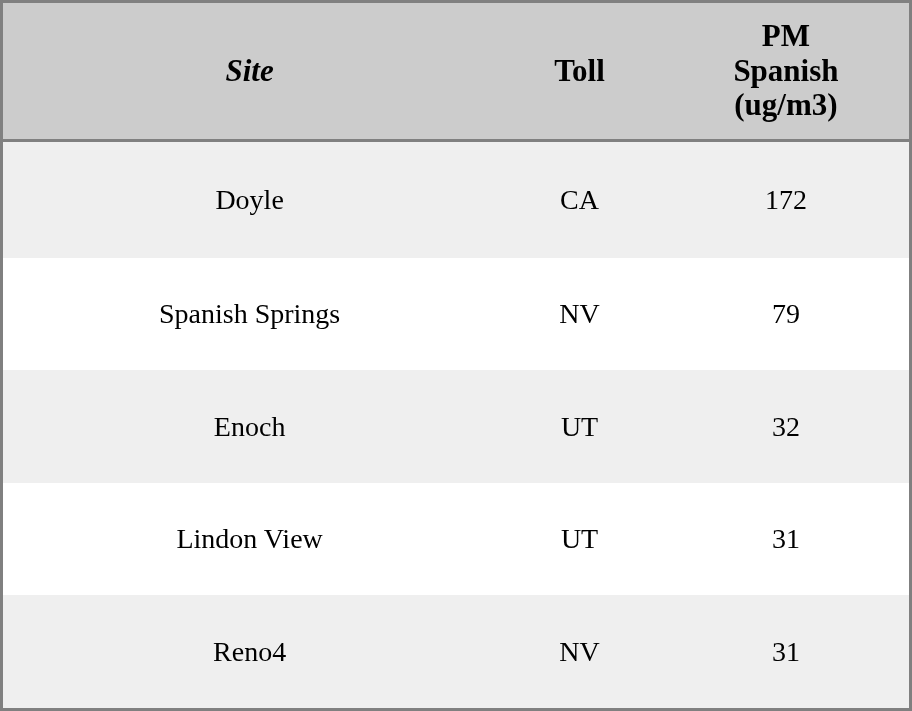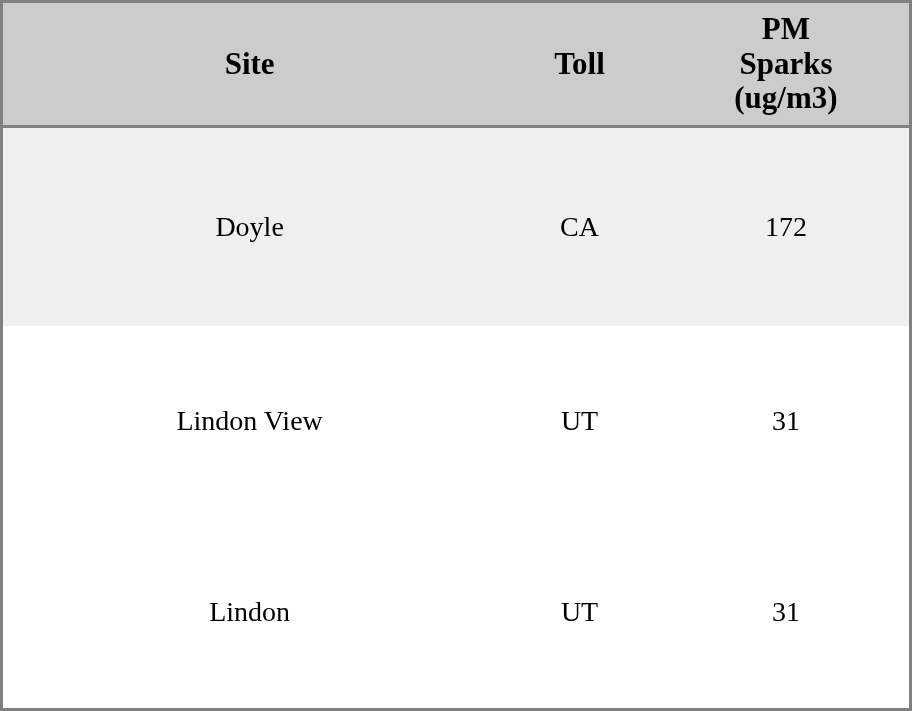--- a/index.html
+++ b/index.html
@@ -28,24 +28,24 @@
   }
   thead th {
     background: #cccccc;
     color: #000000;
     font-family: "Liberation Serif", serif;
     font-weight: bold;
     font-size: 31px;
     line-height: 1.12;
     text-align: center;
     vertical-align: middle;
-    padding: 9px 4px;
+    padding: 16px 4px;
     border-bottom: 3px solid #808080;
   }
-  thead th.col-site { width: 55%; }
+  thead th.col-site { width: 55%; font-style: italic; }
   thead th.col-state { width: 18%; }
   thead th.col-value { width: 27%; }
 
   tbody td {
     font-family: "Liberation Serif", serif;
     font-size: 28px;
     color: #000000;
     text-align: center;
     vertical-align: middle;
     padding: 2px 0;
@@ -67,36 +67,46 @@
     <thead>
       <tr>
         <th class="col-site">
           <span class="hdr-line">Site</span>
         </th>
         <th class="col-state">
           <span class="hdr-line">Toll</span>
         </th>
         <th class="col-value">
           <span class="hdr-line">PM</span>
-          <span class="hdr-line">Sparks</span>
+          <span class="hdr-line">Spanish</span>
           <span class="hdr-line">(ug/m3)</span>
         </th>
       </tr>
     </thead>
     <tbody>
       <tr class="row-odd">
         <td>Doyle</td>
         <td>CA</td>
         <td>172</td>
       </tr>
       <tr class="row-even">
+        <td>Spanish Springs</td>
+        <td>NV</td>
+        <td>79</td>
+      </tr>
+      <tr class="row-odd">
+        <td>Enoch</td>
+        <td>UT</td>
+        <td>32</td>
+      </tr>
+      <tr class="row-even">
         <td>Lindon View</td>
         <td>UT</td>
         <td>31</td>
       </tr>
-      <tr class="row-even">
-        <td>Lindon</td>
-        <td>UT</td>
+      <tr class="row-odd">
+        <td>Reno4</td>
+        <td>NV</td>
         <td>31</td>
       </tr>
     </tbody>
   </table>
 </div>
 
 </body></html>

